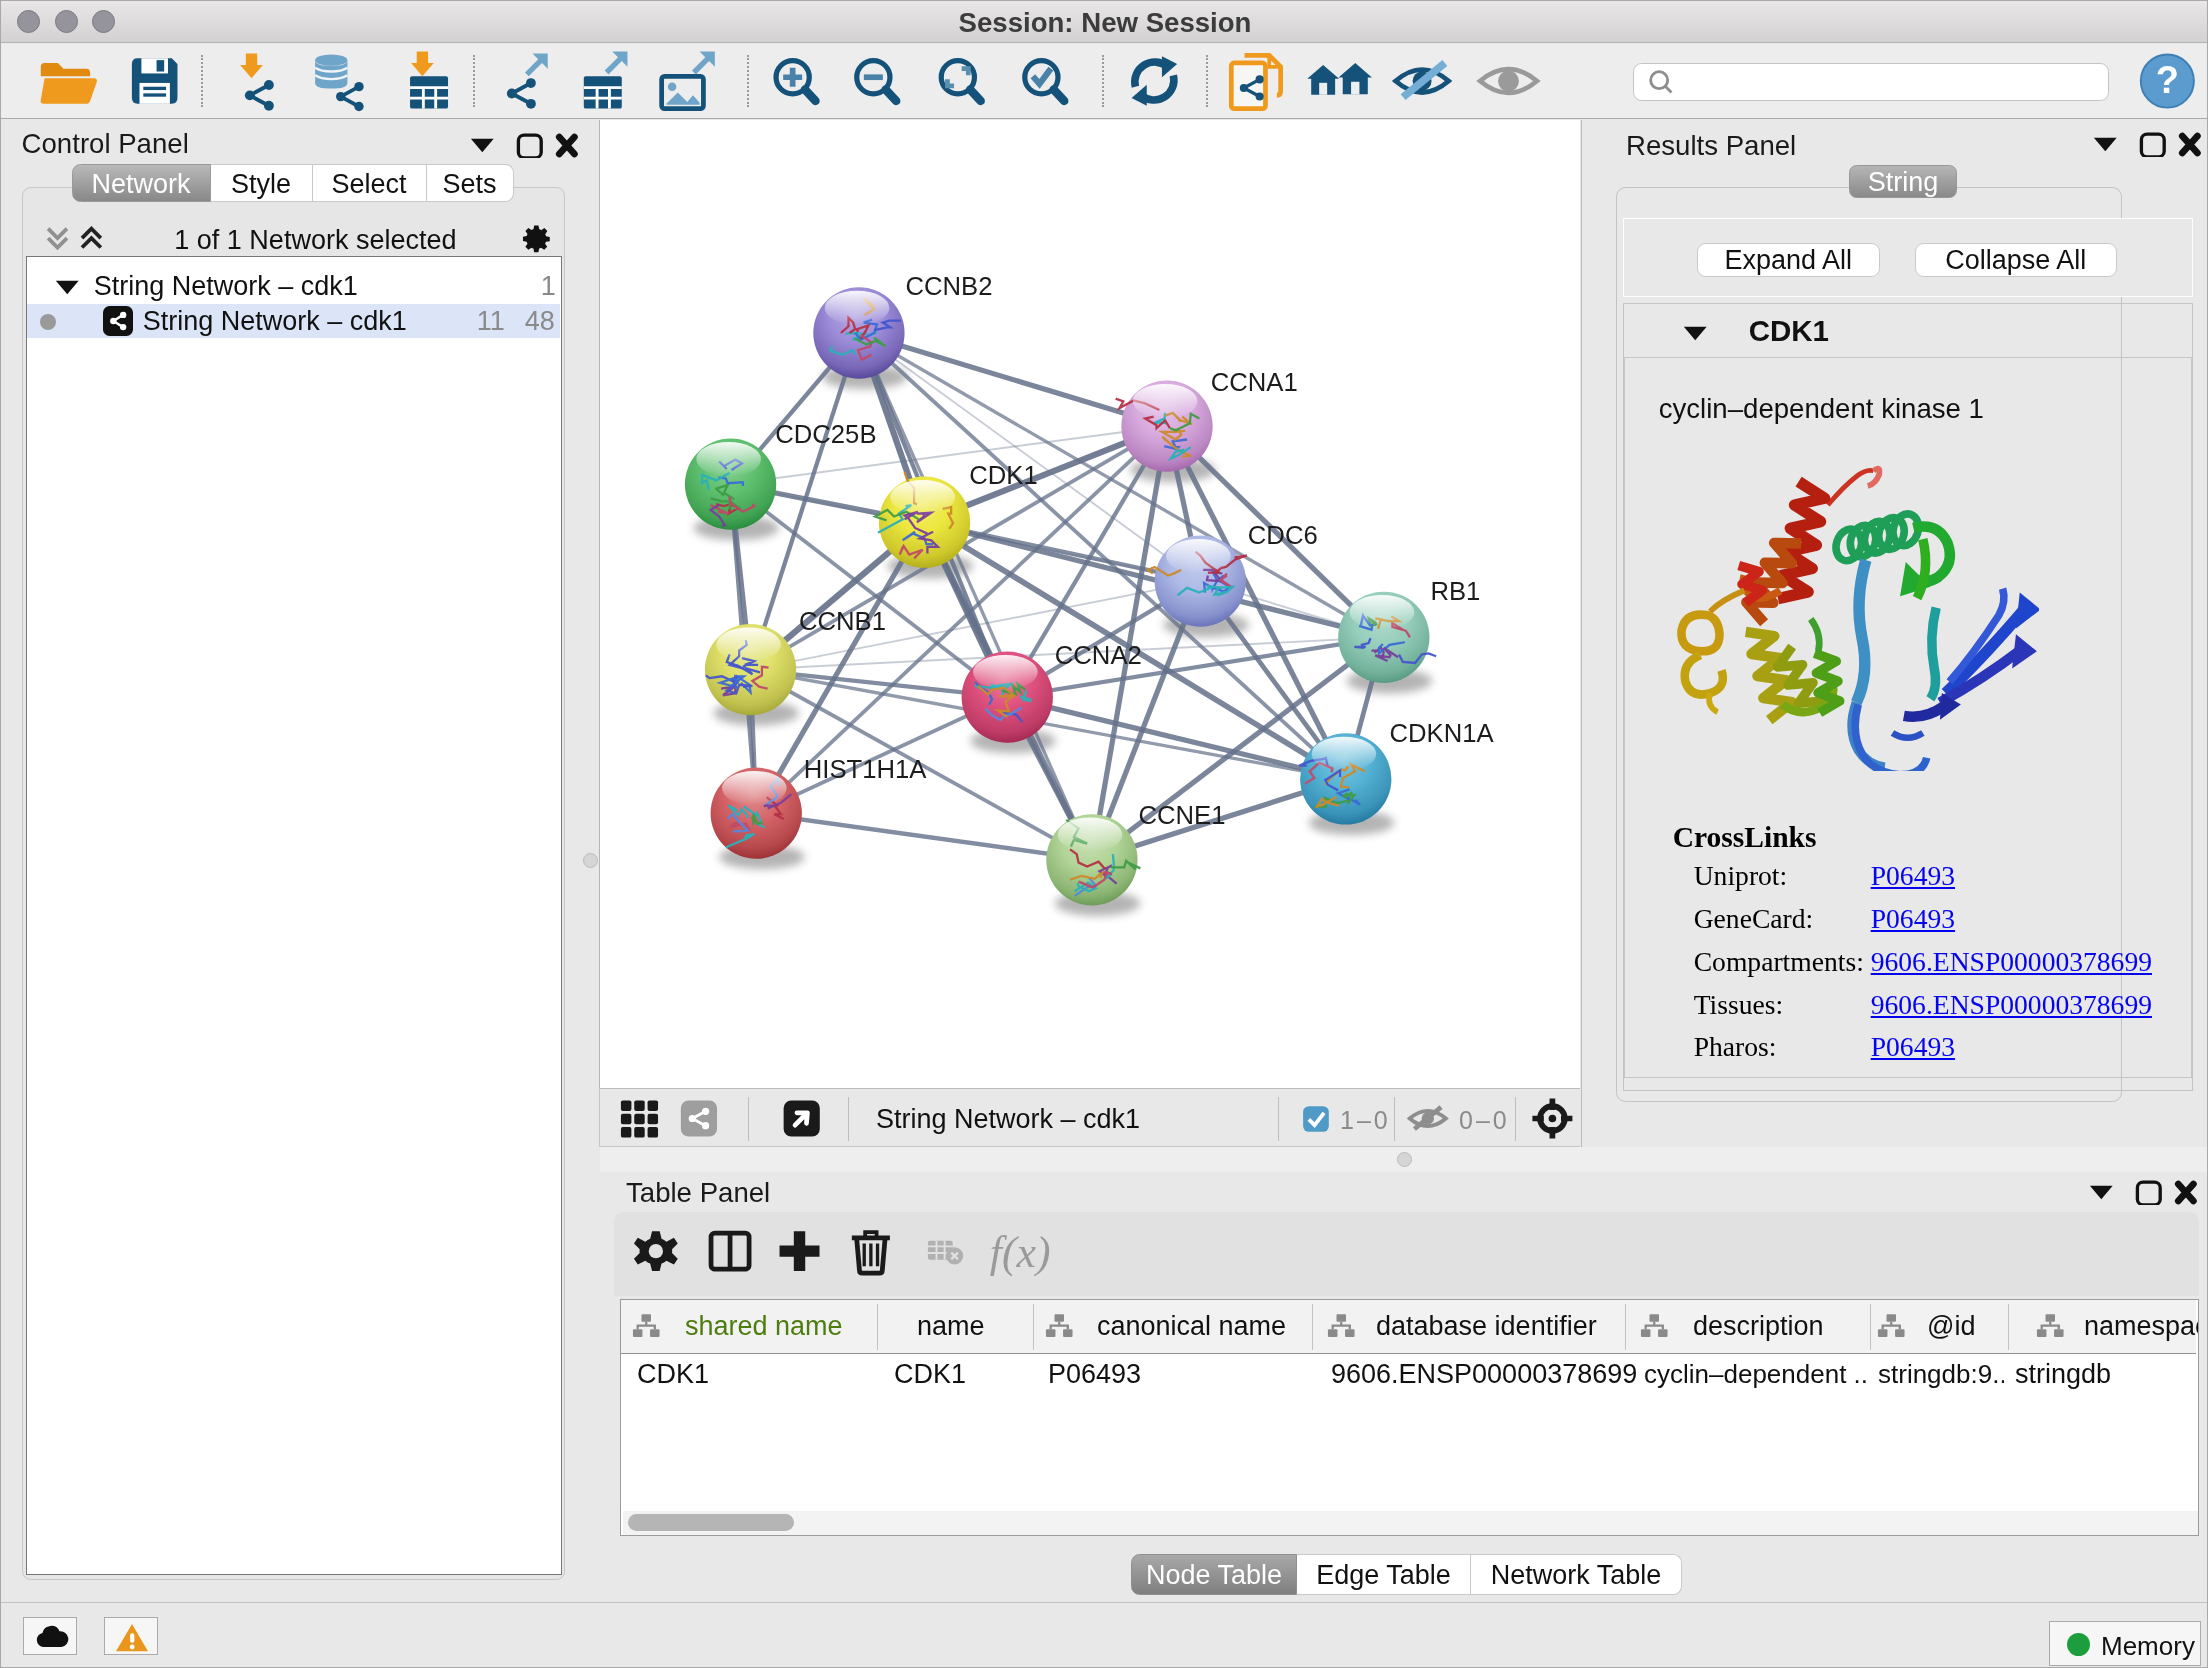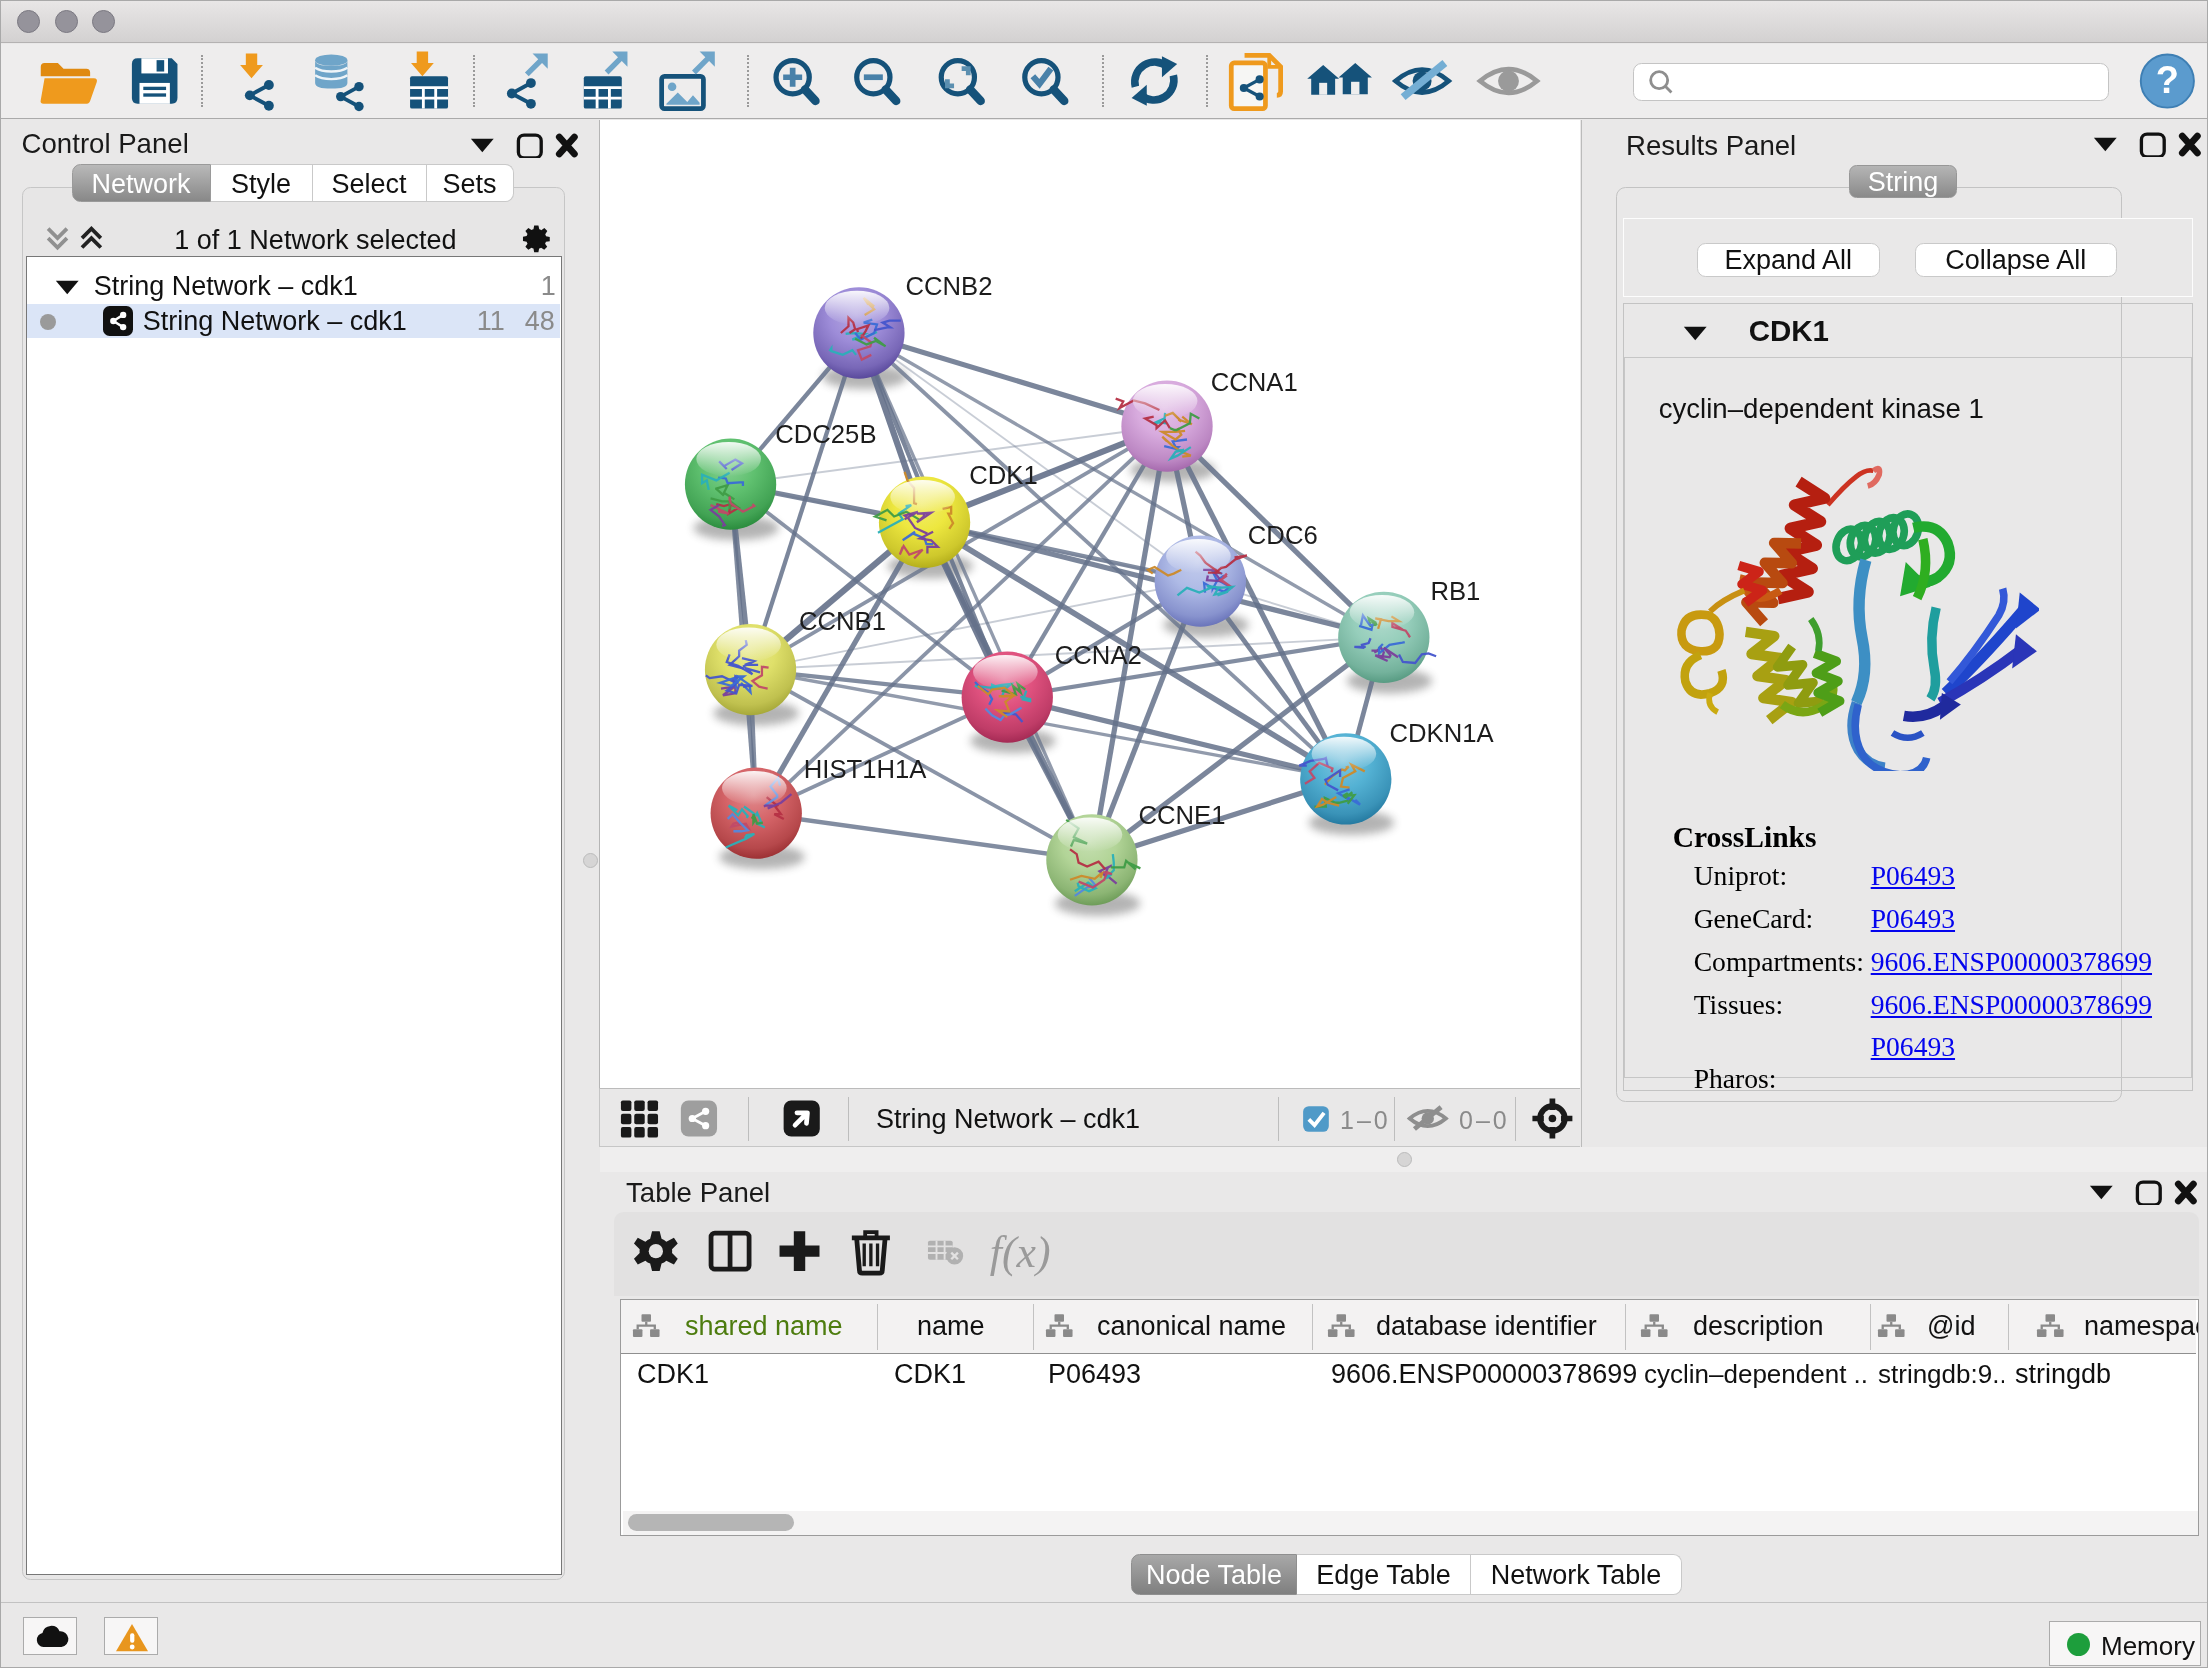--- a/index.html
+++ b/index.html
@@ -92,20 +92,21 @@
     background:#f7f6f6; border:1px solid #ababab; font-size:27px; color:#111; }
 </style>
 </head>
 <body>
 <div id="win">
 
   <div id="titlebar">
     <div class="tl" style="left:16px;"></div>
     <div class="tl" style="left:54px;"></div>
     <div class="tl" style="left:91px;"></div>
+    <div id="title">Session: New Session</div>
   </div>
 
   <div id="toolbar">
     <svg width="2208" height="75" viewBox="0 0 2322 79" style="position:absolute;left:0;top:0;">
 <g transform="translate(38,16)">
 <path d="M2 8 Q2 4 6 4 L20 4 L26 10 L50 10 Q54 10 54 14 L54 18 L2 18 Z" fill="#e08a10"></path>
 <path d="M6 20 L58 20 Q62 20 61 24 L54 44 Q53 47 49 47 L5 47 Q1 47 2 43 Z" fill="#ef9a1d"></path>
 </g>
 <g transform="translate(136,15)">
 <path d="M0 6 Q0 0 6 0 L42 0 L48 6 L48 42 Q48 48 42 48 L6 48 Q0 48 0 42 Z" fill="#15527a"></path>
@@ -664,21 +665,21 @@
 </svg>
           <div class="abs serif" style="left:48px;top:463px;font-size:29.5px;font-weight:bold;color:#000;">CrossLinks</div>
           <div class="xl-label" style="top:502px;">Uniprot:</div>
             <div class="xl-link" style="top:502px;">P06493</div>
           <div class="xl-label" style="top:545px;">GeneCard:</div>
             <div class="xl-link" style="top:545px;">P06493</div>
           <div class="xl-label" style="top:588px;">Compartments:</div>
             <div class="xl-link" style="top:588px;">9606.ENSP00000378699</div>
           <div class="xl-label" style="top:631px;">Tissues:</div>
             <div class="xl-link" style="top:631px;">9606.ENSP00000378699</div>
-          <div class="xl-label" style="top:673px;margin-top:32px;">Pharos:</div>
+          <div class="xl-label" style="top:673px;">Pharos:</div>
             <div class="xl-link" style="top:673px;">P06493</div>
         </div>
       </div>
     </div>
   </div>
 
   <div id="hdivider">
     <div class="abs" style="left:797px;top:4.8px;width:15px;height:15px;border-radius:50%;background:#d6d5d5;border:1px solid #bbb;"></div>
   </div>
   <div class="abs" style="left:582px;top:852px;width:15px;height:15px;border-radius:50%;background:#d6d5d5;border:1px solid #bbb;"></div>

